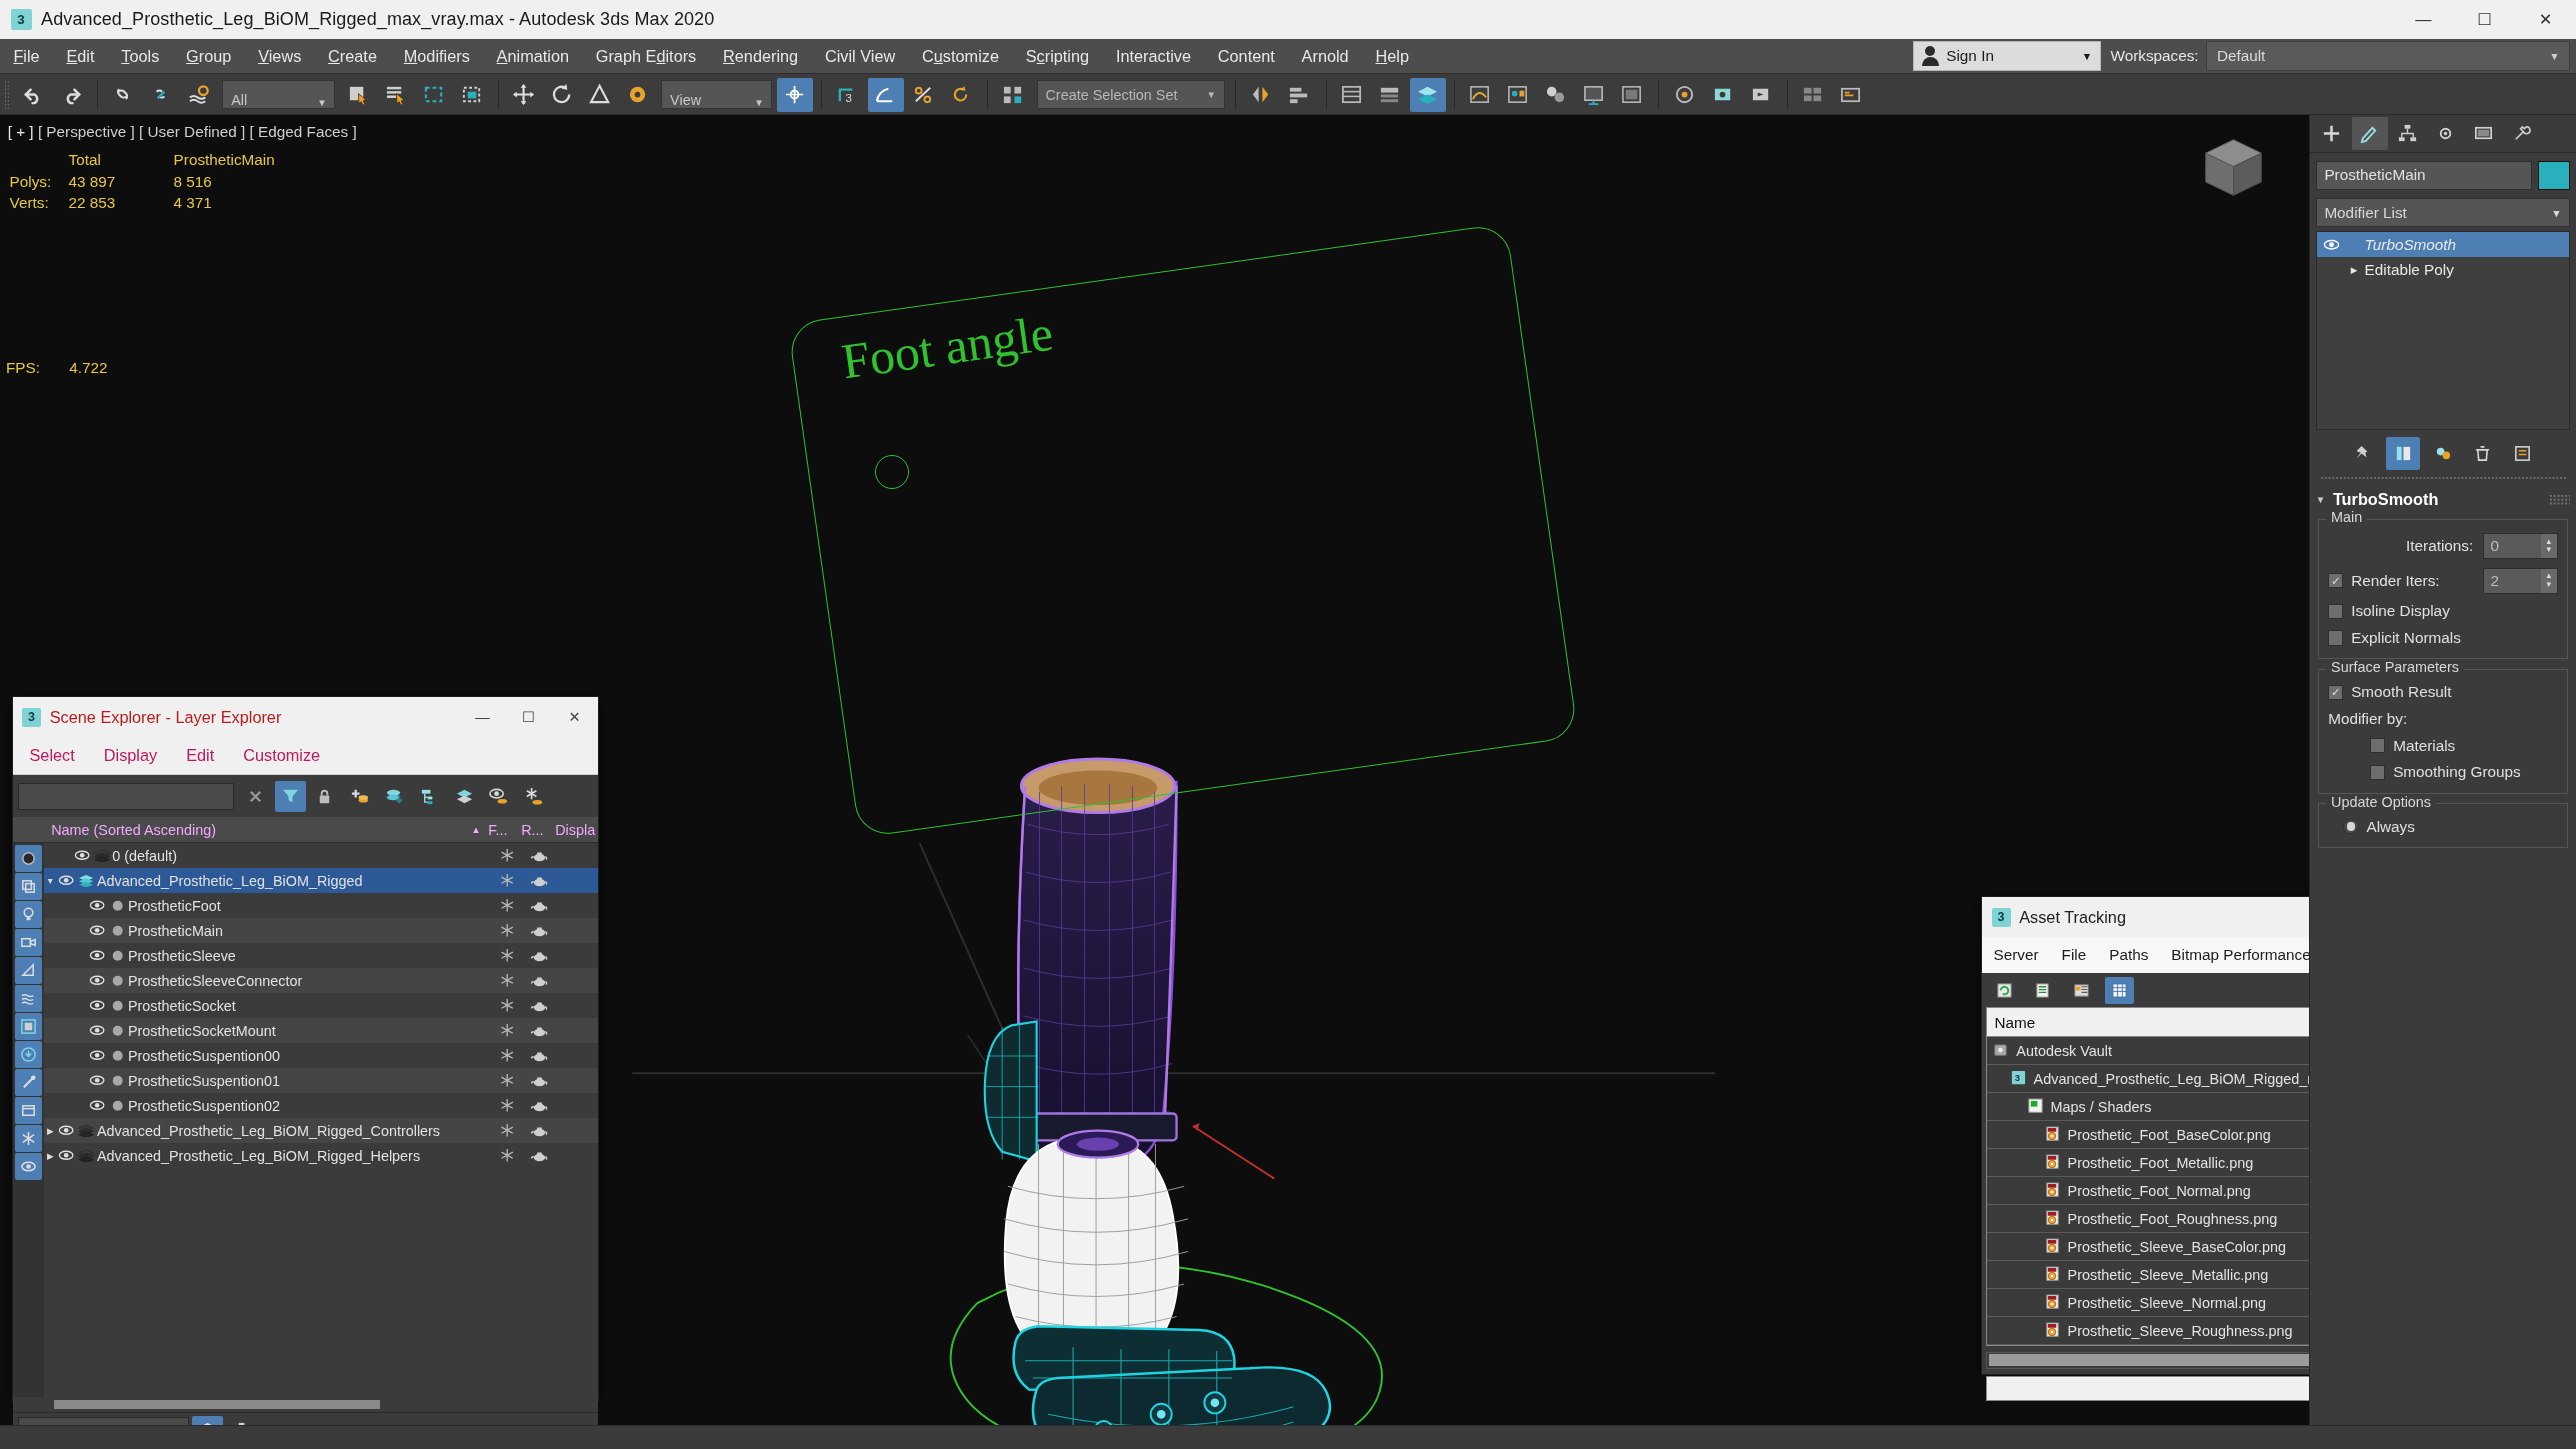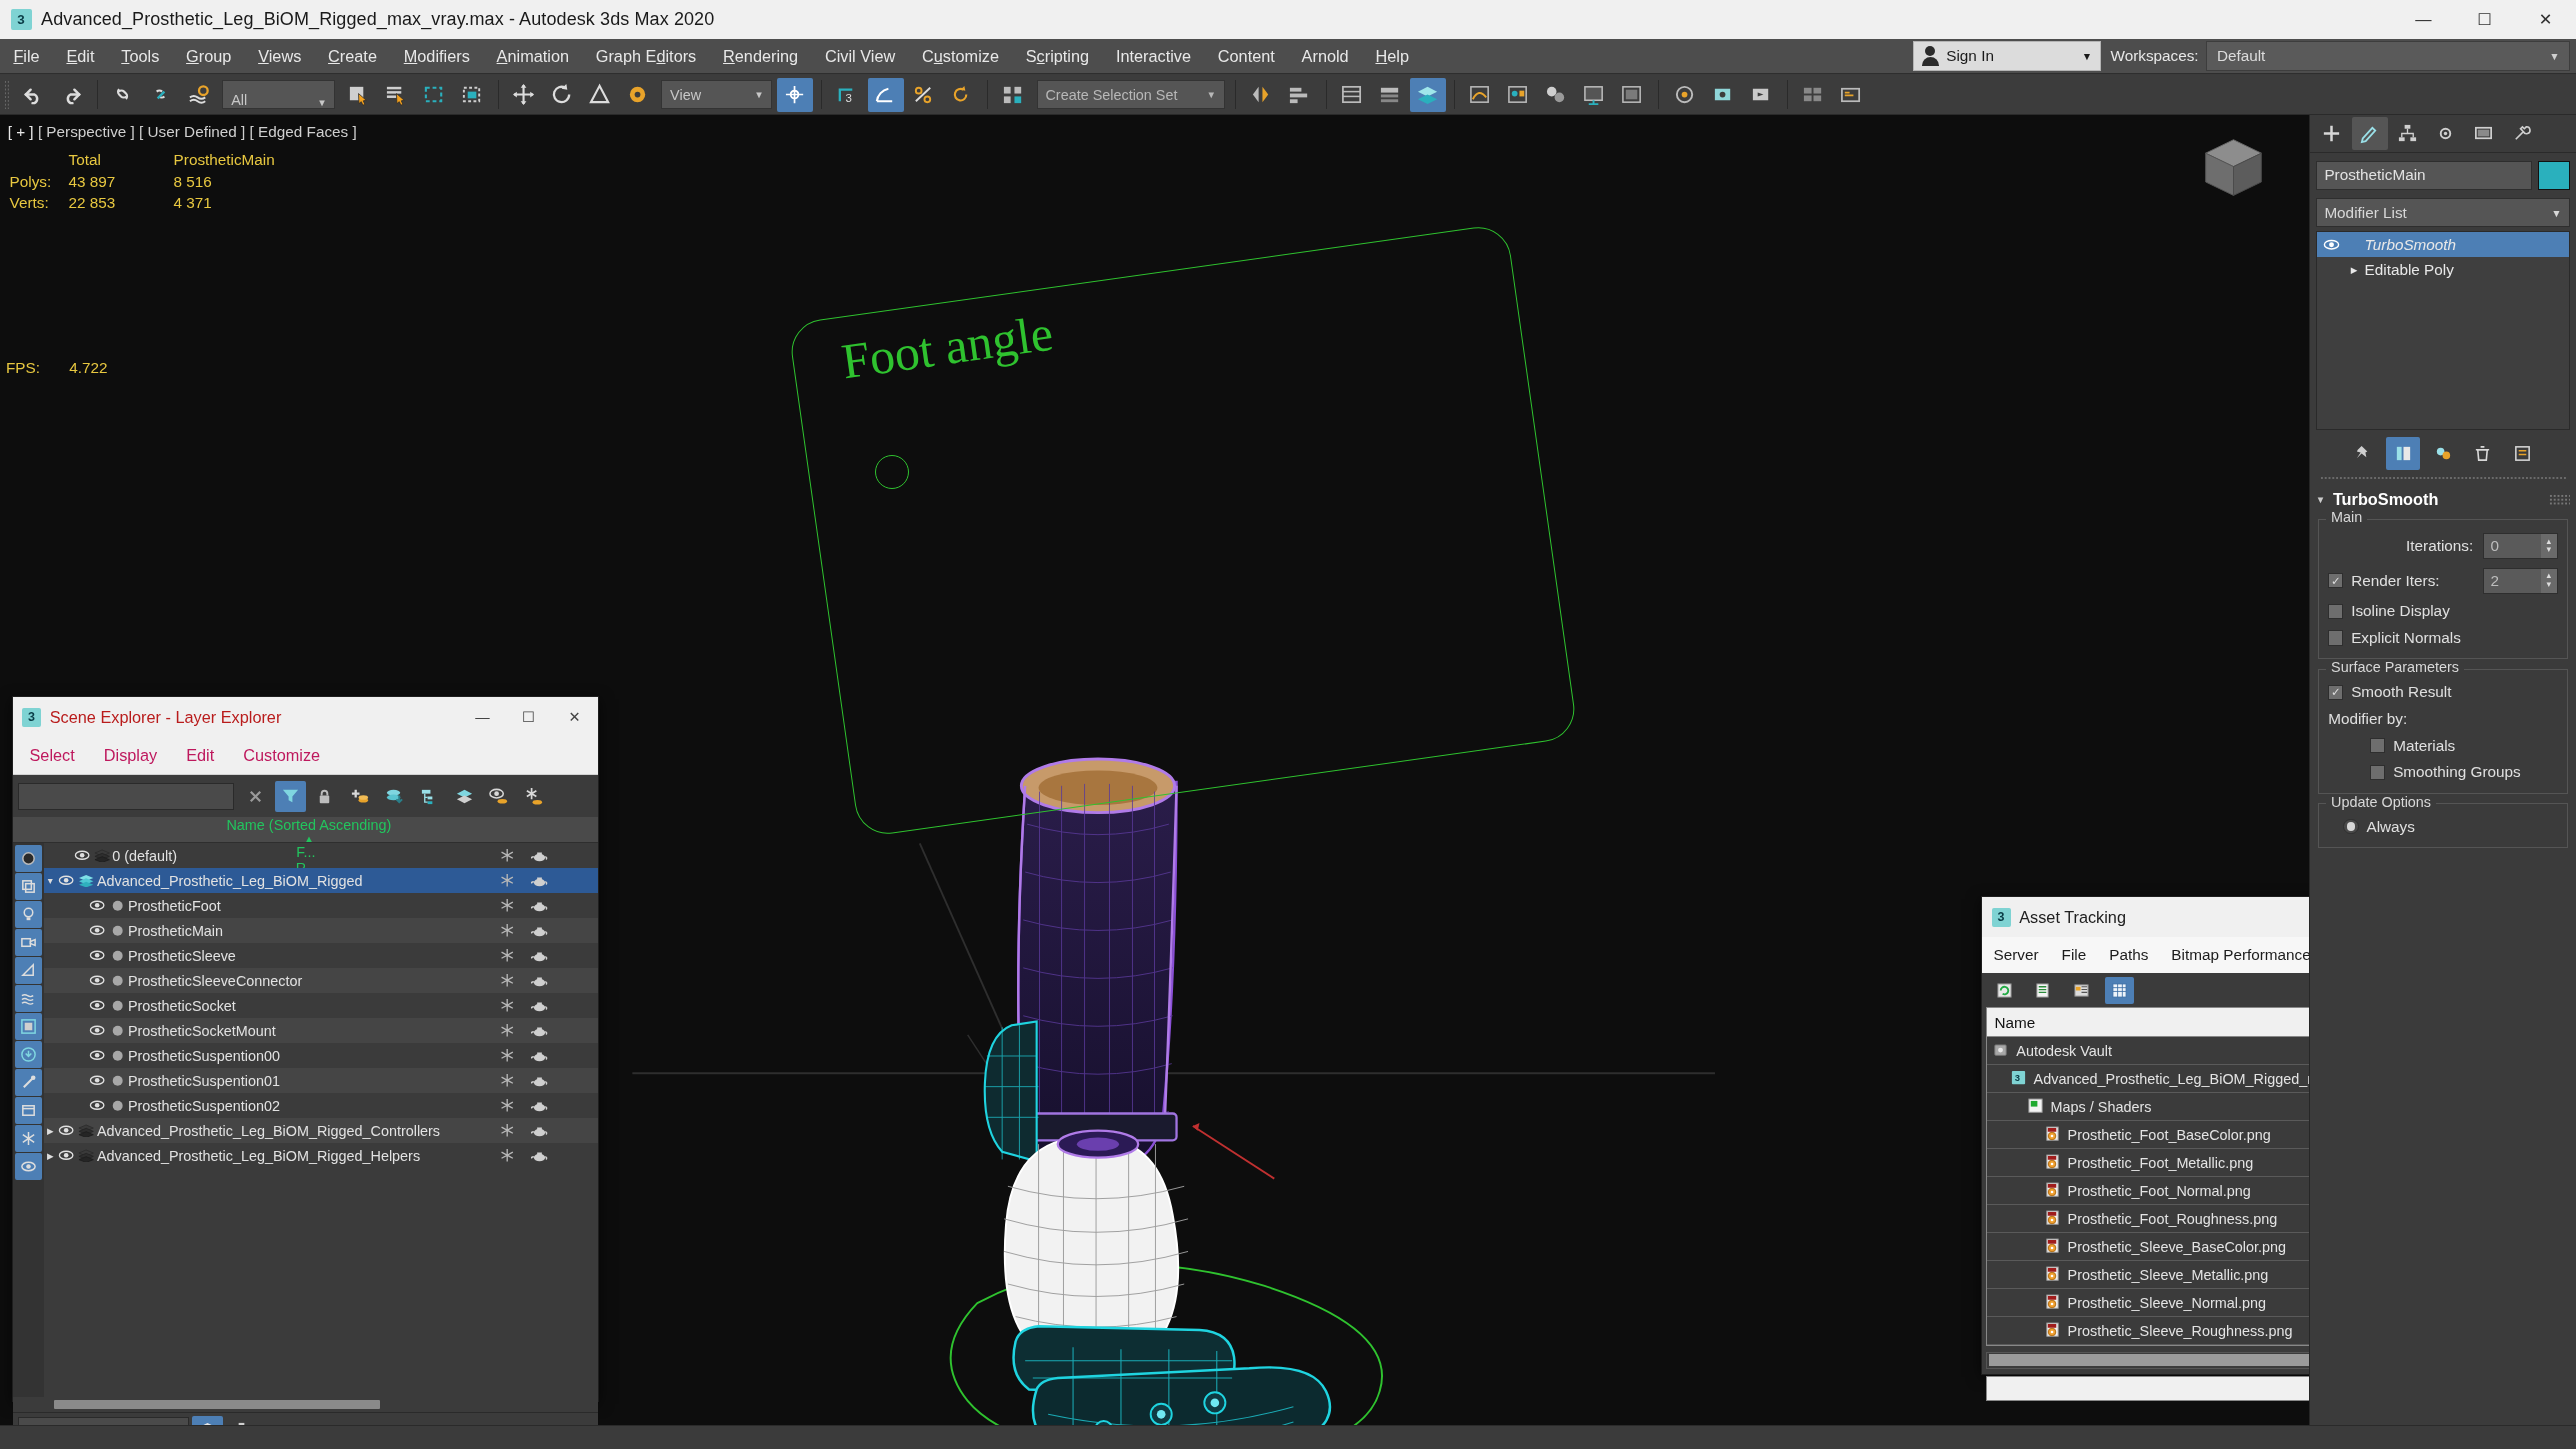--- a/index.html
+++ b/index.html
@@ -74,21 +74,21 @@
   .tbtn.on { background: #4d7fb5; }
   .tb-sep { width: 1px; height: 29px; background: #2a2a2a; margin: 0 6.7px; }
   .sel-filter {
     width: 113px; height: 29px; background: #555; color: #c8c8c8;
     display: flex; align-items: flex-end; padding: 0 7.7px; font-size: 14.4px;
     border: 1px solid #333; margin: 0 3.8px;
   }
   .sel-filter .caret { margin-left: auto; font-size: 9.6px; }
   .view-combo {
     width: 111px; height: 29px; background: #555; color: #c8c8c8;
-    display: flex; align-items: center; padding: 0 7.7px; font-size: 14.4px;
+    display: flex; align-items: flex-end; padding: 0 7.7px; font-size: 14.4px;
     border: 1px solid #333; margin: 0 3.8px;
   }
   .view-combo .caret { margin-left: auto; font-size: 9.6px; }
   .selset-combo {
     width: 188px; height: 29px; background: #555; color: #b8b8b8;
     display: flex; align-items: center; padding: 0 7.7px; font-size: 14.4px;
     border: 1px solid #333; margin: 0 3.8px;
   }
   .selset-combo .caret { margin-left: auto; font-size: 9.6px; }
 
@@ -167,21 +167,21 @@
     width: 216px; height: 27px; background: #4a4a4a; border: 1px solid #2a2a2a;
     margin-right: 3.8px;
   }
   .se-tbtn {
     width: 31px; height: 31px; margin: 0 1.9px; display: flex;
     align-items: center; justify-content: center; border-radius: 1.9px;
   }
   .se-tbtn.on { background: #4d7fb5; }
   .se-header {
     height: 26px; background: #4a4a4a; display: flex; align-items: center;
-    color: #22c55e; font-size: 14.4px; border-bottom: 1px solid #2e2e2e; flex-direction: column;
+    color: #f0abfc; font-size: 14.4px; border-bottom: 1px solid #2e2e2e;
   }
   .se-header .hcol { padding-left: 7.7px; }
   .se-body { display: flex; height: 554px; }
   .se-vtools {
     width: 31px; background: #333; display: flex; flex-direction: column;
     align-items: center; padding-top: 1.9px;
   }
   .se-vbtn {
     width: 27px; height: 27px; margin-bottom: 1px; border-radius: 1.9px;
     display: flex; align-items: center; justify-content: center;

